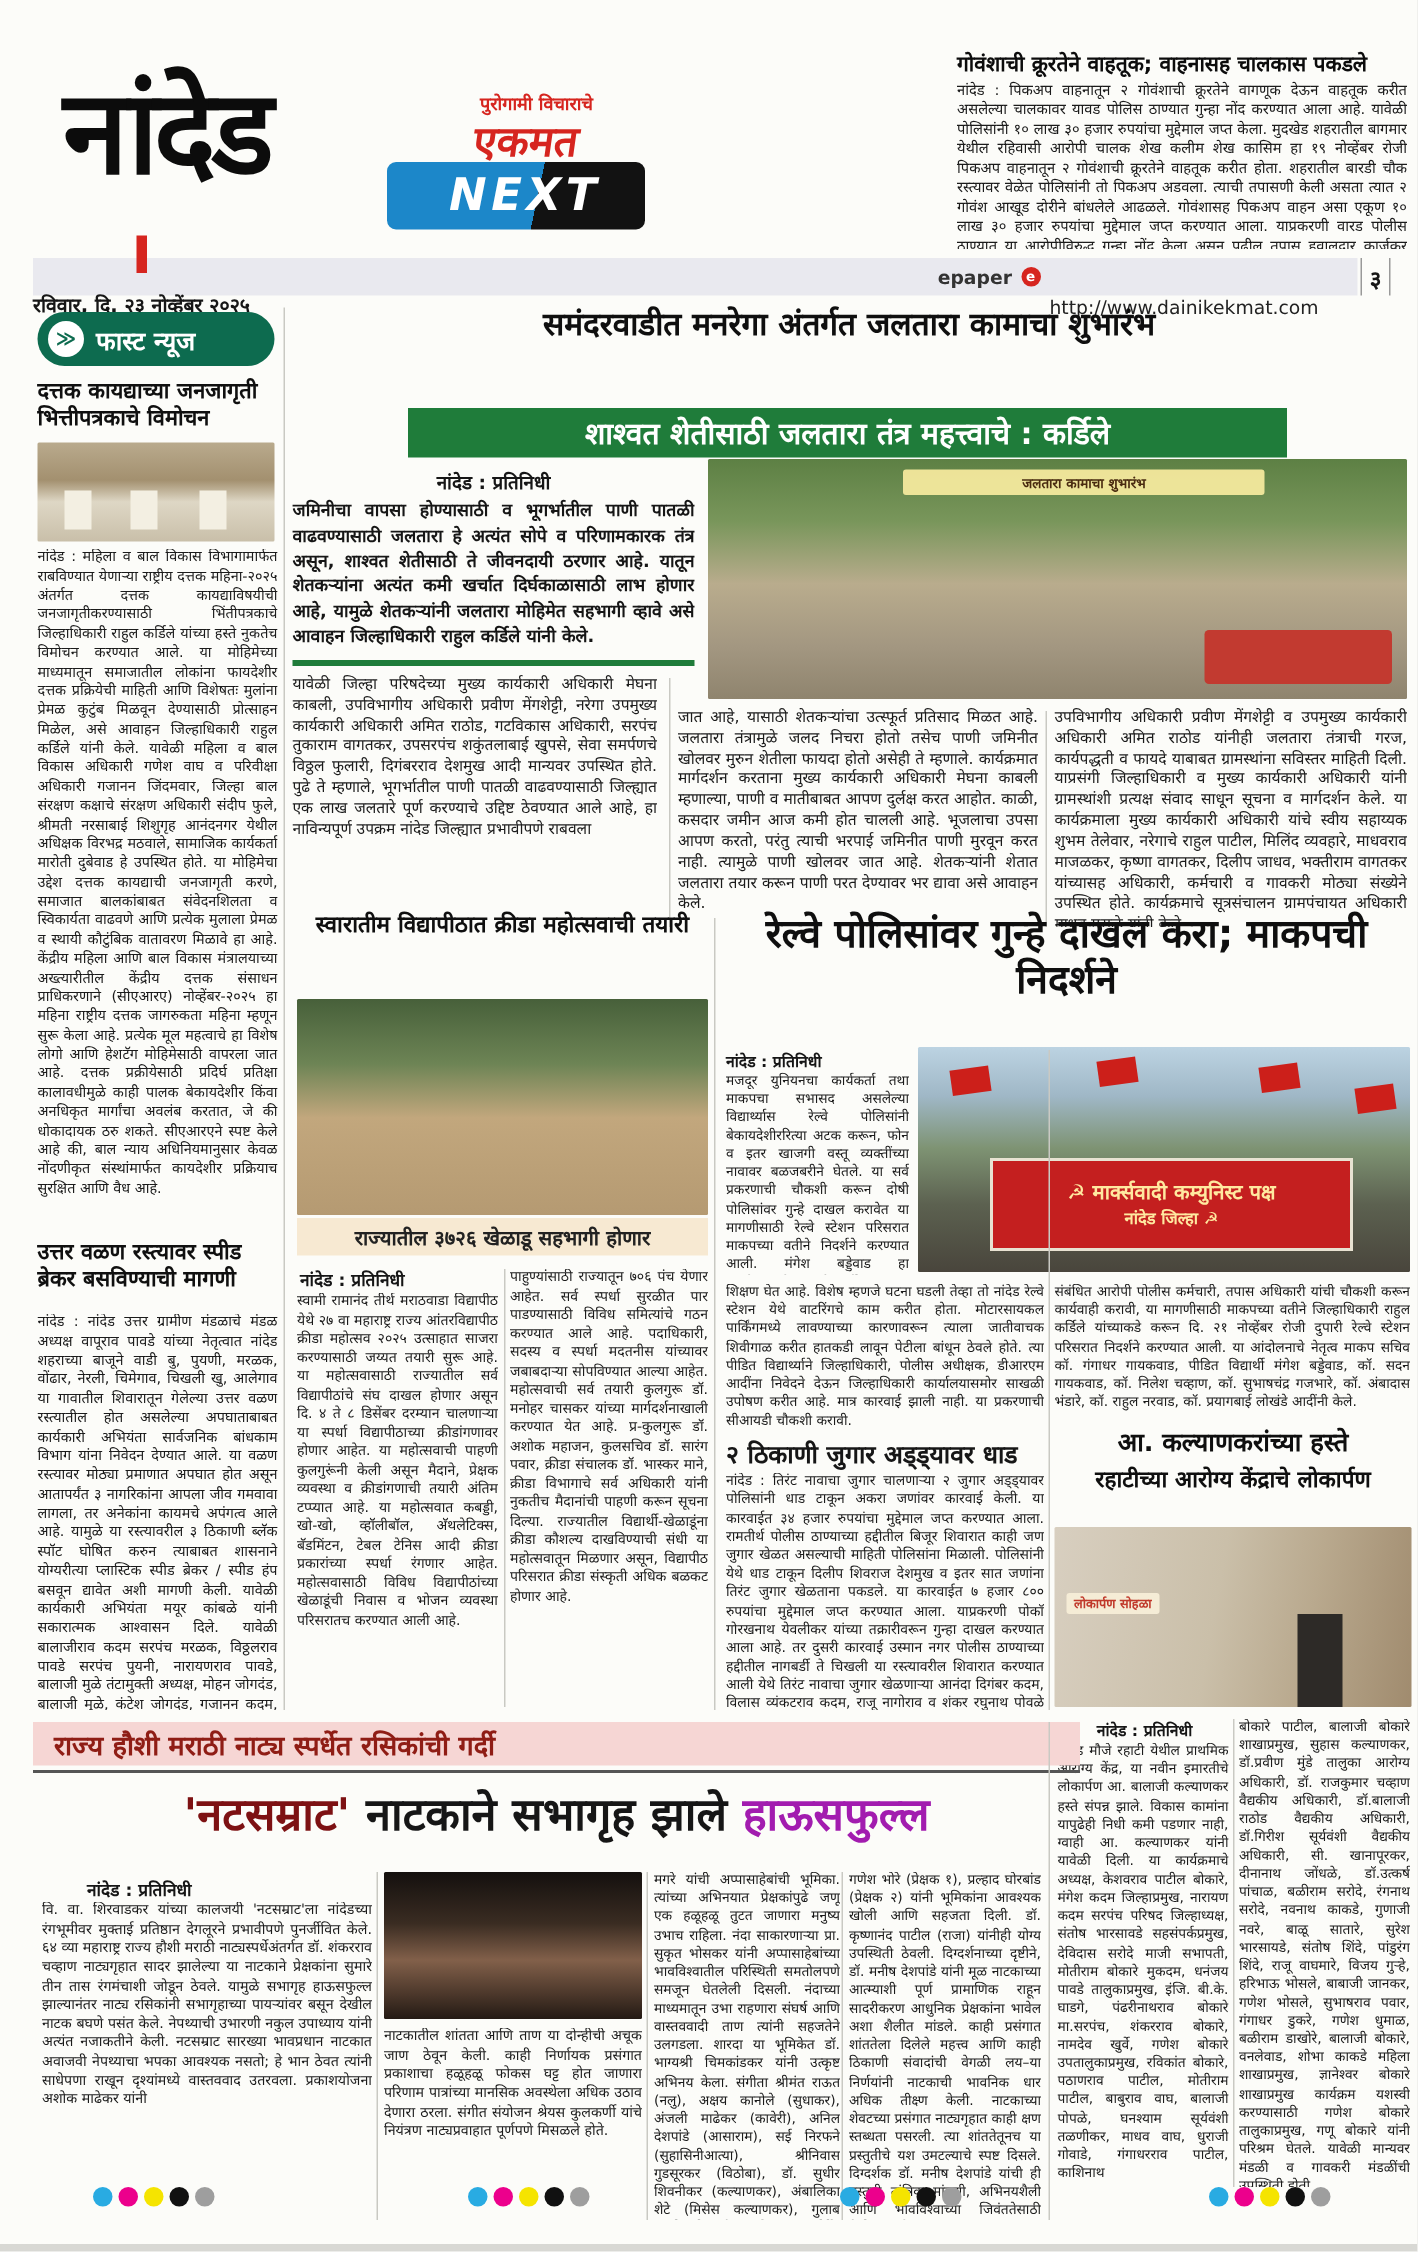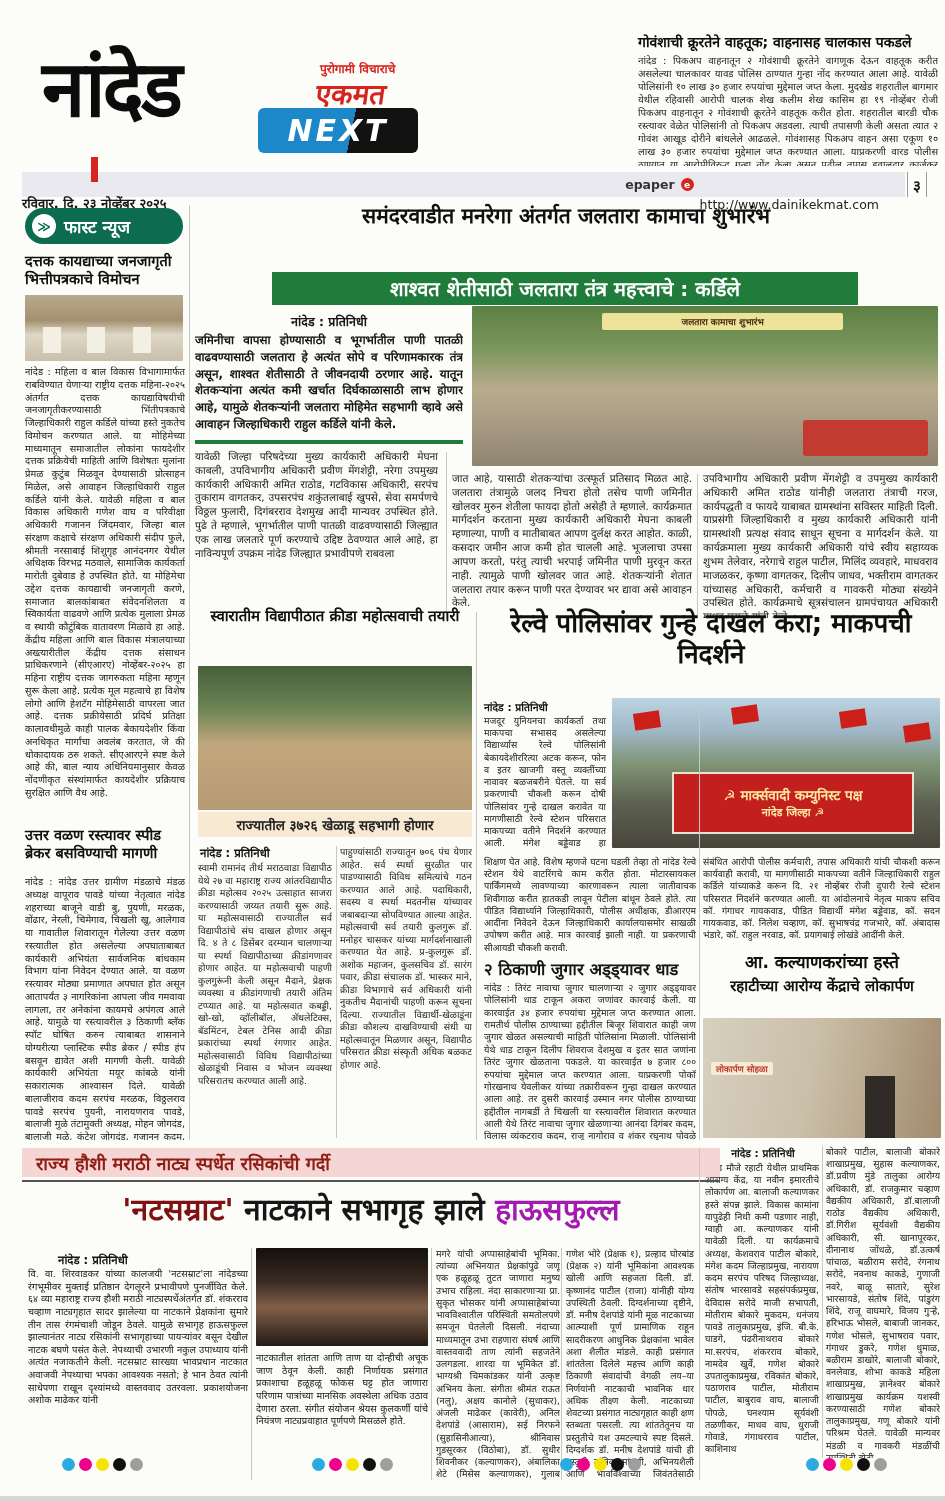--- a/index.html
+++ b/index.html
@@ -13,21 +13,21 @@
   .dots{display:flex;gap:4px;}
   .dot{width:13px;height:13px;border-radius:50%;display:inline-block;}
   .nowrap{white-space:nowrap;}
   
   #nanded-logo{font-size:78px;font-weight:900;letter-spacing:-3px;line-height:1;color:#0c0c0c;}
   #ekmat{color:#d6251f;font-weight:800;font-size:28px;transform:skewX(-8deg);}
   #tagline{color:#d6251f;font-weight:700;font-size:12px;}
   #next-logo{width:160px;height:45px;border-radius:6px;
     background:linear-gradient(102deg,#1c87c9 58%,#121212 58%);
     color:#fff;font-style:italic;font-weight:900;font-size:30px;letter-spacing:3px;
-    display:flex;align-items:center;justify-content:center;}
+    display:flex;align-items:center;justify-content:center;padding-left:12px;}
   
   #datebar{left:22px;top:172px;width:883px;height:25px;background:#e9e9ef;
     display:flex;align-items:center;justify-content:space-between;}
   #datebar .red{width:7px;height:25px;background:#d6251f;}
   
   #fn-badge{left:25px;top:208px;width:158px;height:36px;border-radius:18px;background:#0d6b4f;
     display:flex;align-items:center;color:#fff;font-weight:800;font-size:17px;}
   #fn-badge .circ{width:24px;height:24px;border-radius:50%;background:#fff;color:#0d6b4f;
     display:flex;align-items:center;justify-content:center;margin:0 8px 0 7px;font-size:13px;font-weight:900;}
   .fn-head{font-size:14.5px;font-weight:800;line-height:1.25;color:#101010;}
@@ -38,21 +38,21 @@
   .sec-head{font-weight:800;color:#0f0f0f;text-align:center;line-height:1.18;}
   
   #ph-fast{background:linear-gradient(180deg,#b9aa8d 0%,#a3906f 38%,#ded7c5 60%,#c9bfa9 100%);}
   #ph-main{background:linear-gradient(180deg,#5d8044 0%,#79965b 26%,#b9ac8d 52%,#a39781 78%,#8f846e 100%);}
   #ph-main .table{position:absolute;right:10px;bottom:10px;width:125px;height:36px;background:#c23a30;border-radius:3px;}
   #ph-main .banner{position:absolute;left:28%;top:7px;width:46%;background:rgba(248,236,160,.92);
     color:#4a2b10;font-size:9px;font-weight:700;text-align:center;padding:2px 13px;border-radius:2px;}
   #ph-sports{background:linear-gradient(180deg,#47603a 0%,#6d8455 30%,#c2a77d 55%,#b59a72 100%);}
   #ph-rail{background:linear-gradient(180deg,#bcd3e2 0%,#9fb7c6 22%,#7e9373 45%,#5c6150 70%,#49453c 100%);}
   .flag{position:absolute;width:26px;height:17px;background:#cc1f1a;transform:rotate(-8deg);}
-  #mk-banner{position:absolute;left:60px;top:74px;width:238px;height:58px;background:#c41f1f;
+  #mk-banner{position:absolute;left:48px;top:74px;width:238px;height:58px;background:#c41f1f;
     border:2px solid #e8e2d2;display:flex;flex-direction:column;align-items:center;justify-content:center;color:#ffe9a0;}
   #mk-banner .l1{font-size:13.5px;font-weight:800;line-height:1.2;}
   #mk-banner .l2{font-size:11px;font-weight:700;}
   #ph-health{background:linear-gradient(100deg,#d8cfc0 0%,#cabfa9 45%,#b9a98e 70%,#a08b6e 100%);}
   #ph-health .podium{position:absolute;right:46px;bottom:0;width:30px;height:62px;background:#2d2a27;}
   #ph-health .lkb{position:absolute;left:8px;top:44px;background:#f5ecd6;color:#c0392b;
     font-size:8.5px;font-weight:800;padding:1px 5px;border-radius:2px;}
   #ph-drama{background:linear-gradient(180deg,#14100e 0%,#3a2c22 35%,#82604a 60%,#241a14 100%);}
   
   #drama-kicker{left:22px;top:1148px;width:698px;height:29px;background:#f6d6d4;color:#8f1d15;

